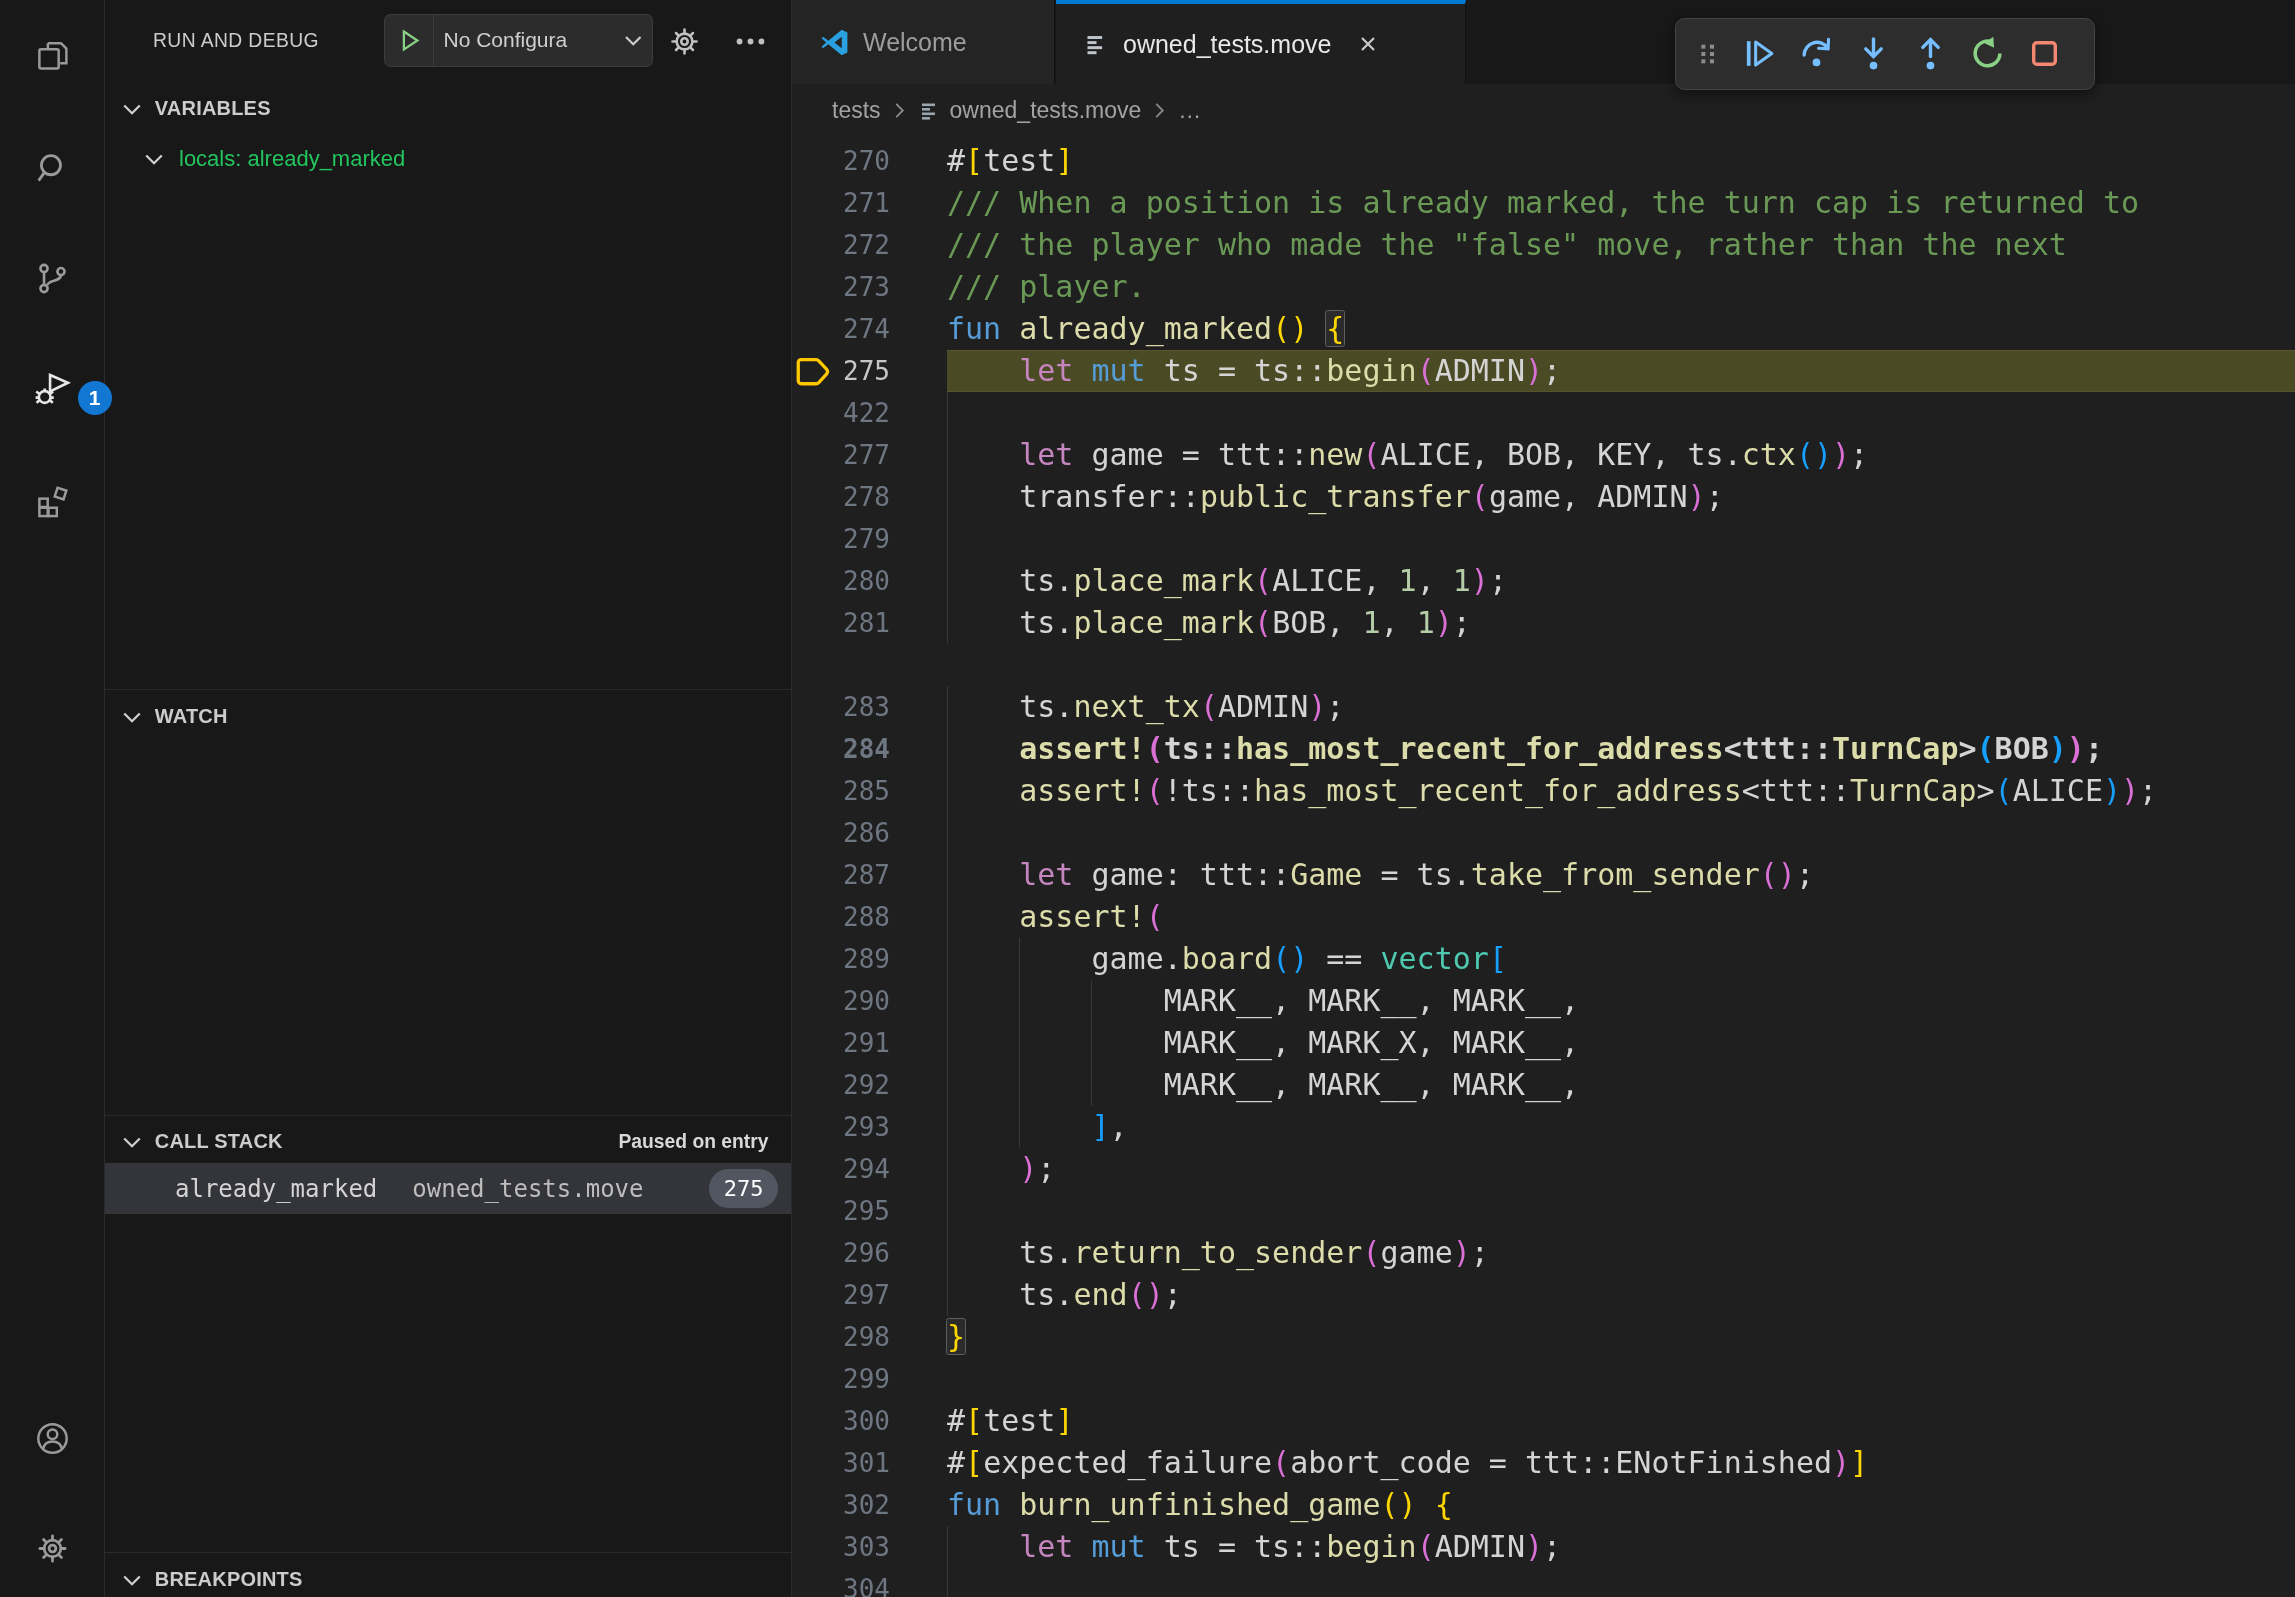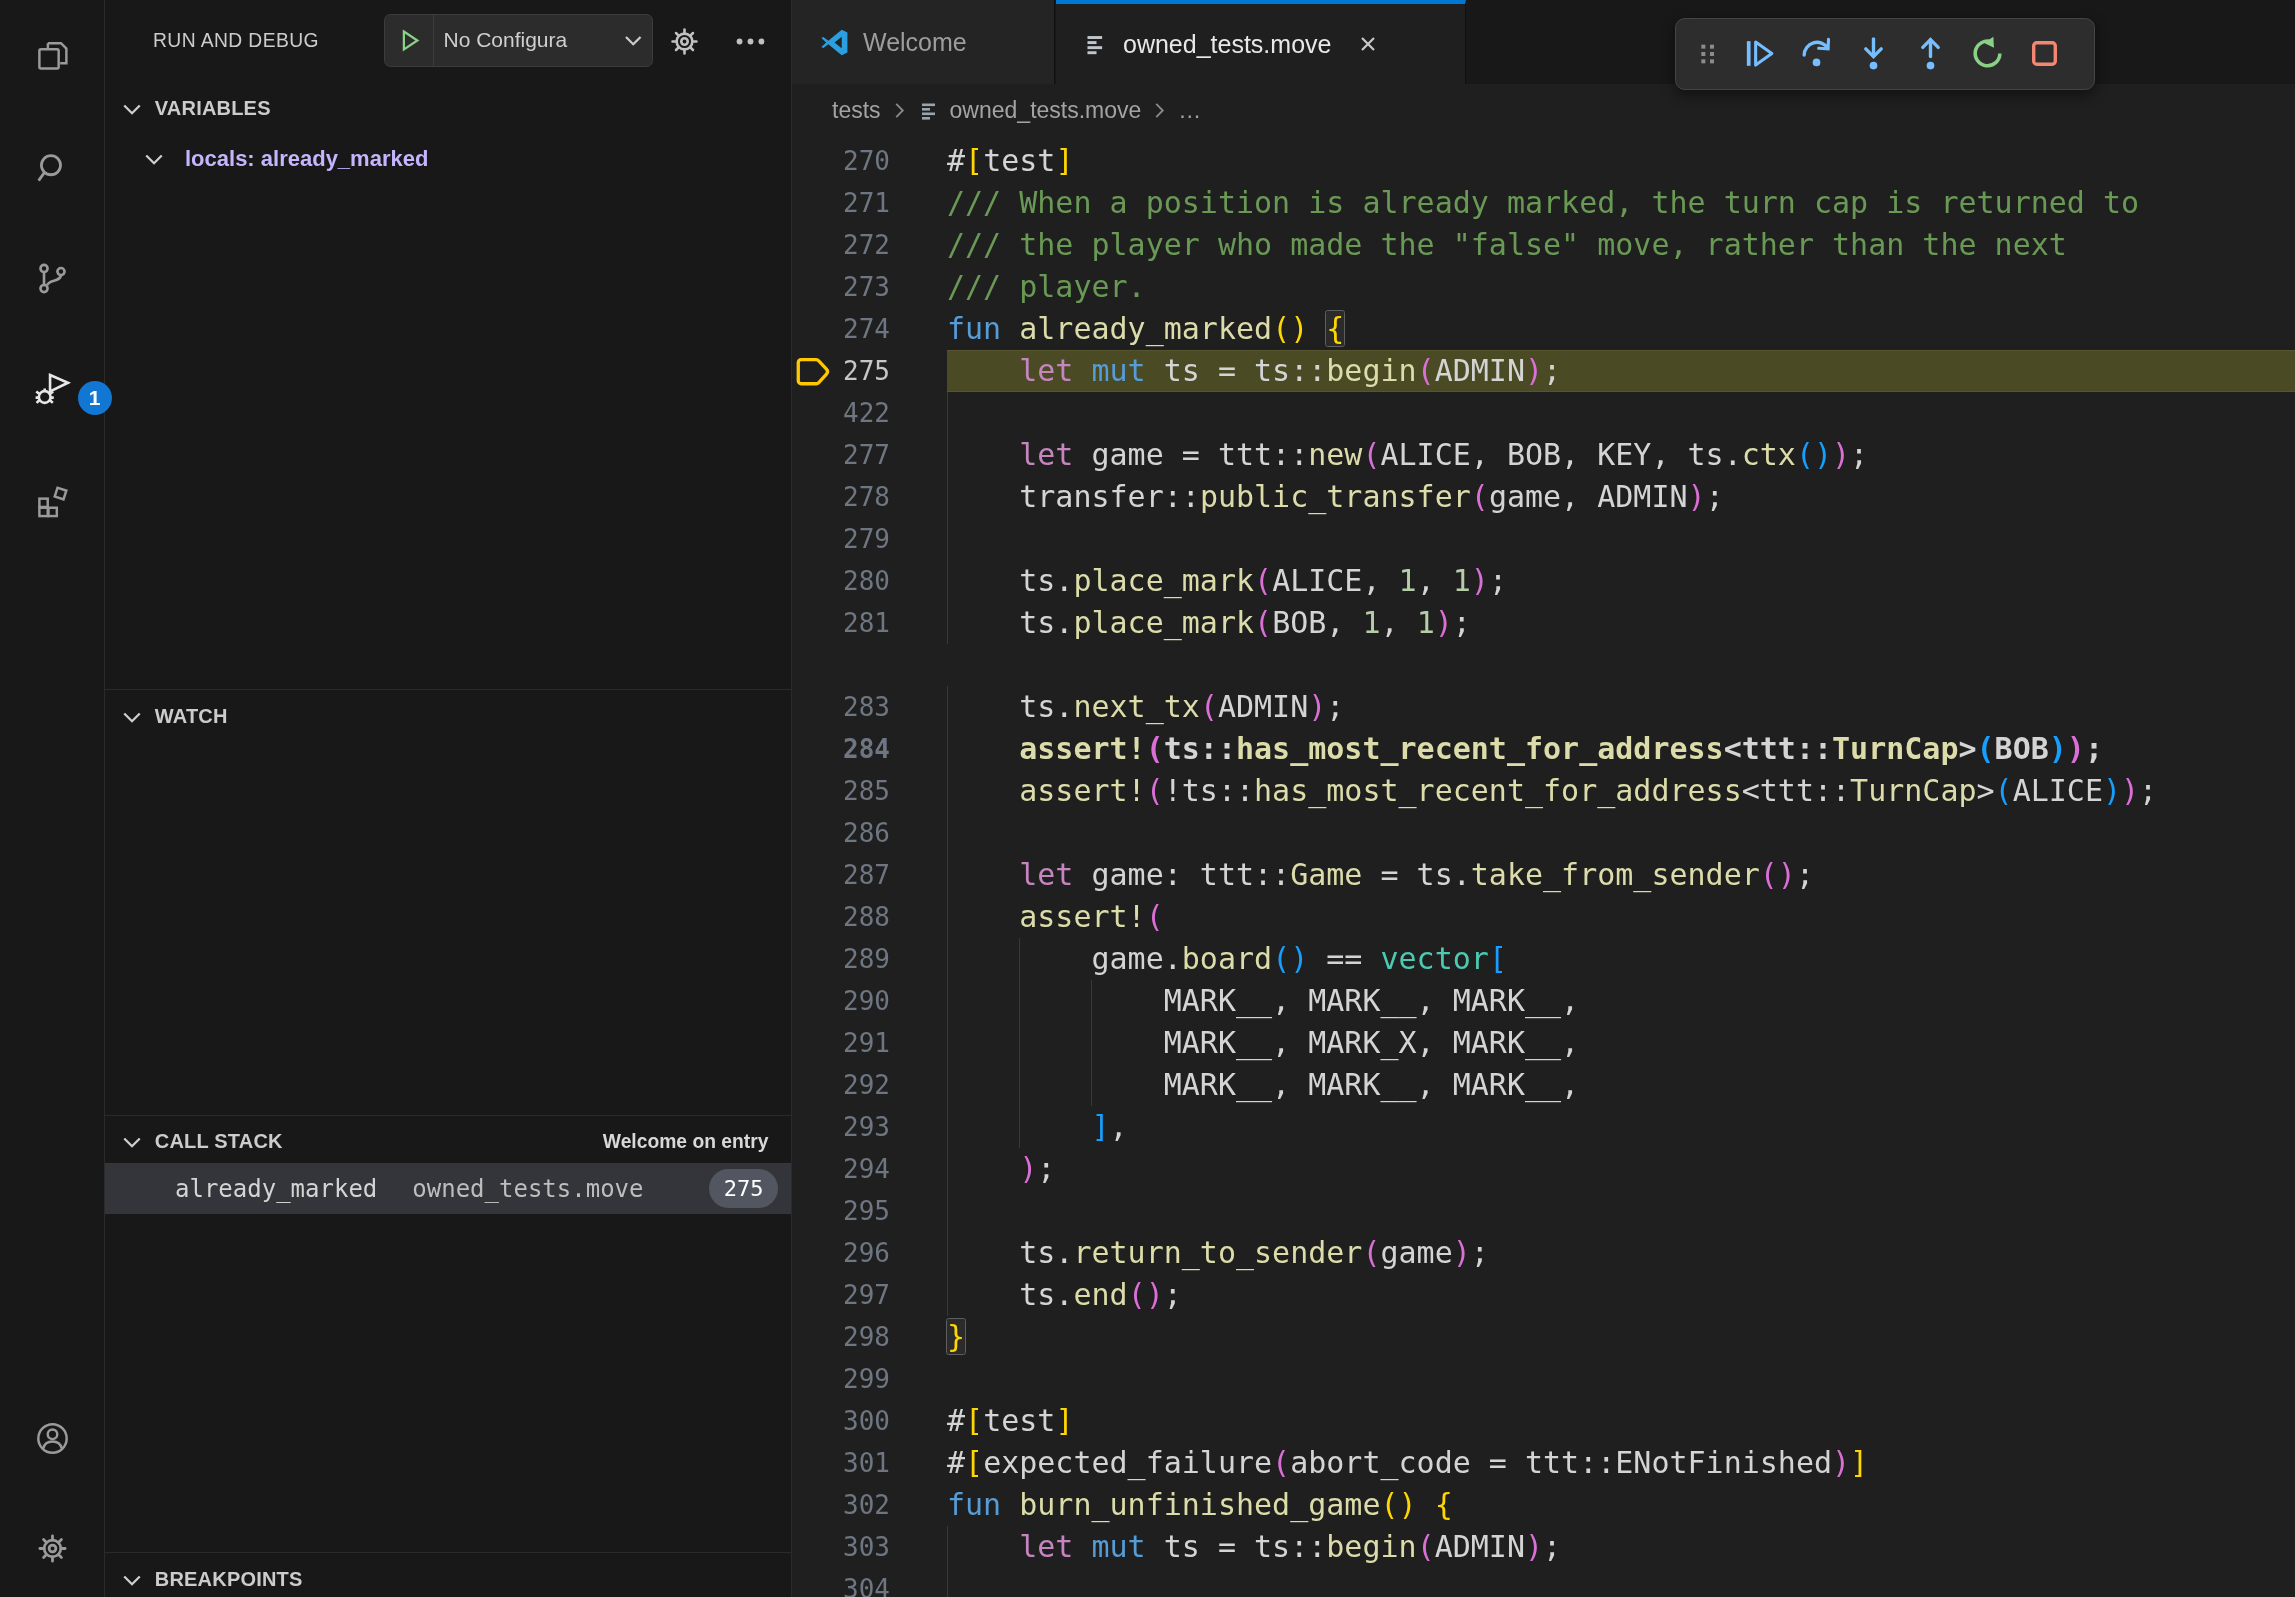--- a/index.html
+++ b/index.html
@@ -43,21 +43,21 @@
   #hdr-gear{left:561px;} #hdr-more{left:627px;}
 
   .section-hdr{position:absolute;left:0;width:100%;height:47px;display:flex;align-items:center;}
   .section-hdr .chev{margin-left:14.5px;}
   .section-hdr .lbl{margin-left:11.3px;font-size:20px;font-weight:bold;color:var(--text);
     letter-spacing:0.2px;}
   .section-hdr .right-status{margin-left:auto;margin-right:22.5px;font-size:19.3px;font-weight:bold;
     color:#D8D8D8;}
   .tree-row{position:absolute;left:0;width:100%;height:47px;display:flex;align-items:center;}
   .tree-row .chev{margin-left:37px;}
-  .tree-row .lbl{margin-left:19px;font-size:22px;font-weight:bold;color:#c4b5fd;}
+  .tree-row .lbl{margin-left:13px;font-size:22px;font-weight:normal;color:#22c55e;}
   .divider{position:absolute;left:0;width:100%;height:0.8px;background:var(--border);}
 
   #frame-row{position:absolute;left:0;top:1163px;width:100%;height:51px;
     background:var(--selected-row);display:flex;align-items:center;
     font-family:"DejaVu Sans Mono",monospace;}
   #frame-name{margin-left:70px;font-size:24px;color:#D4D4D4;}
   #frame-file{margin-left:35px;font-size:24px;color:#BDBDBD;}
   #frame-line-pill{margin-left:auto;margin-right:13px;min-width:61px;height:39px;padding:0 14.5px;
     border-radius:19.3px;background:var(--pill-bg);color:#fff;font-size:22px;display:flex;
     align-items:center;justify-content:center;}
@@ -236,21 +236,21 @@
   </div>
 
   <div class="divider" style="top:1115px"></div>
   <div class="section-hdr" style="top:1118px">
     <span class="chev">
       <svg width="24" height="24" viewBox="0 0 17 17" fill="none" stroke="#CFCFCF" stroke-width="1.6">
           <polyline points="3,6 8.5,11.5 14,6"></polyline>
         </svg>
     </span>
     <span class="lbl">CALL STACK</span>
-    <span class="right-status">Welcome on entry</span>
+    <span class="right-status">Paused on entry</span>
   </div>
   <div id="frame-row">
     <span id="frame-name">already_marked</span>
     <span id="frame-file">owned_tests.move</span>
     <span id="frame-line-pill">275</span>
   </div>
 
   <div class="divider" style="top:1552px"></div>
   <div class="section-hdr" style="top:1556px">
     <span class="chev">

